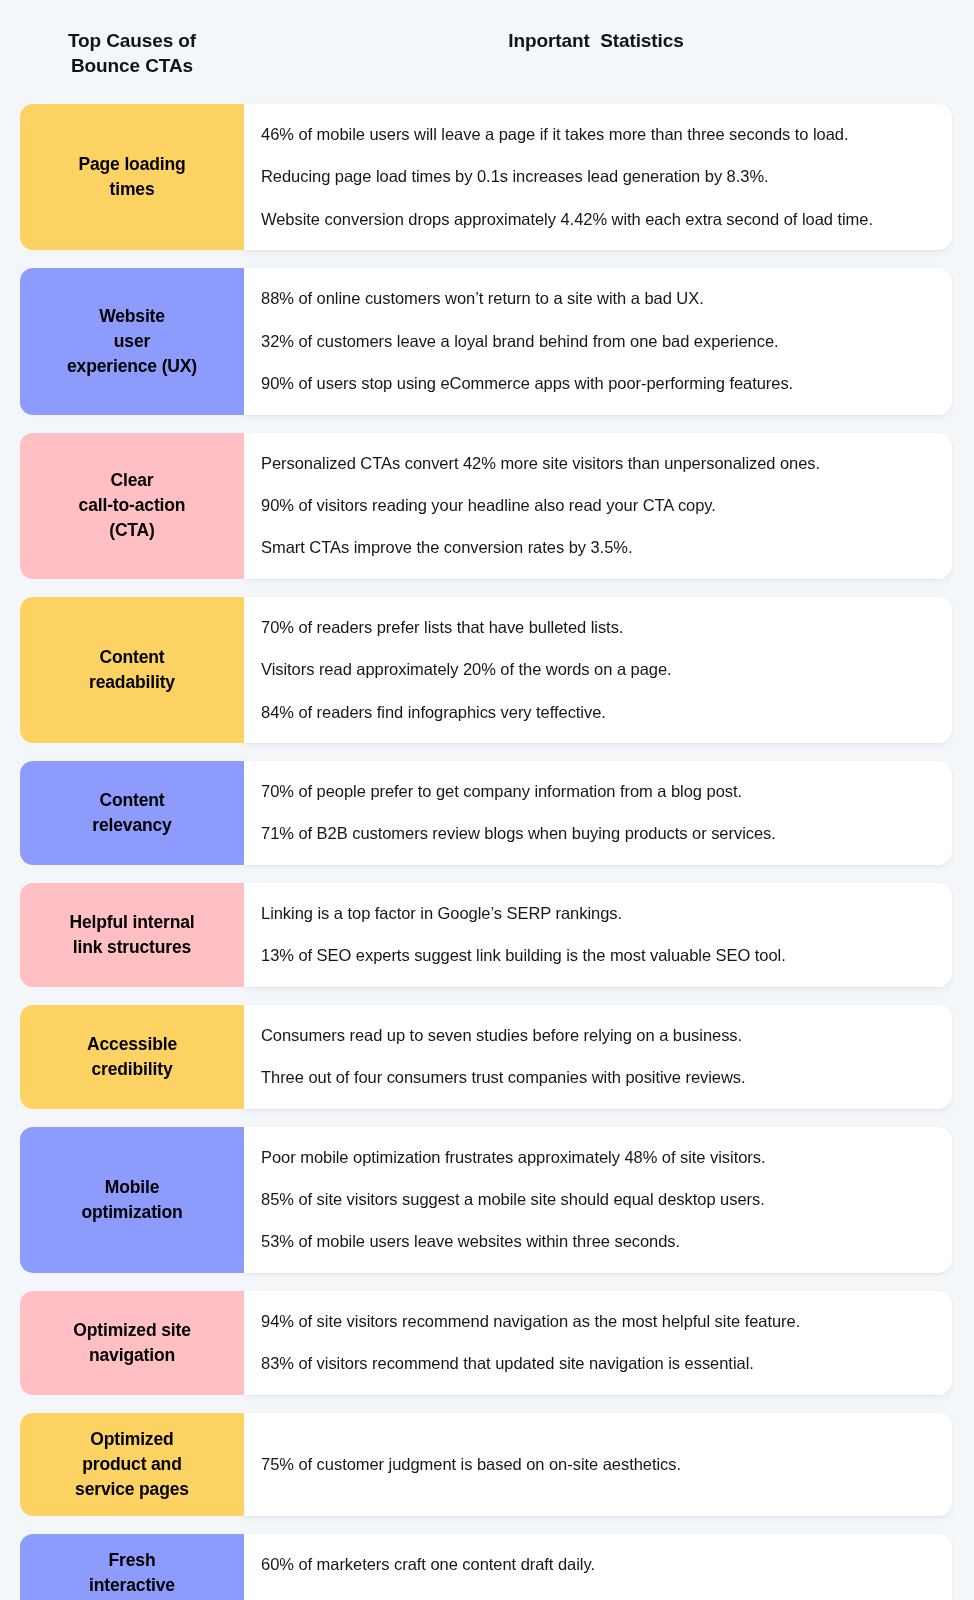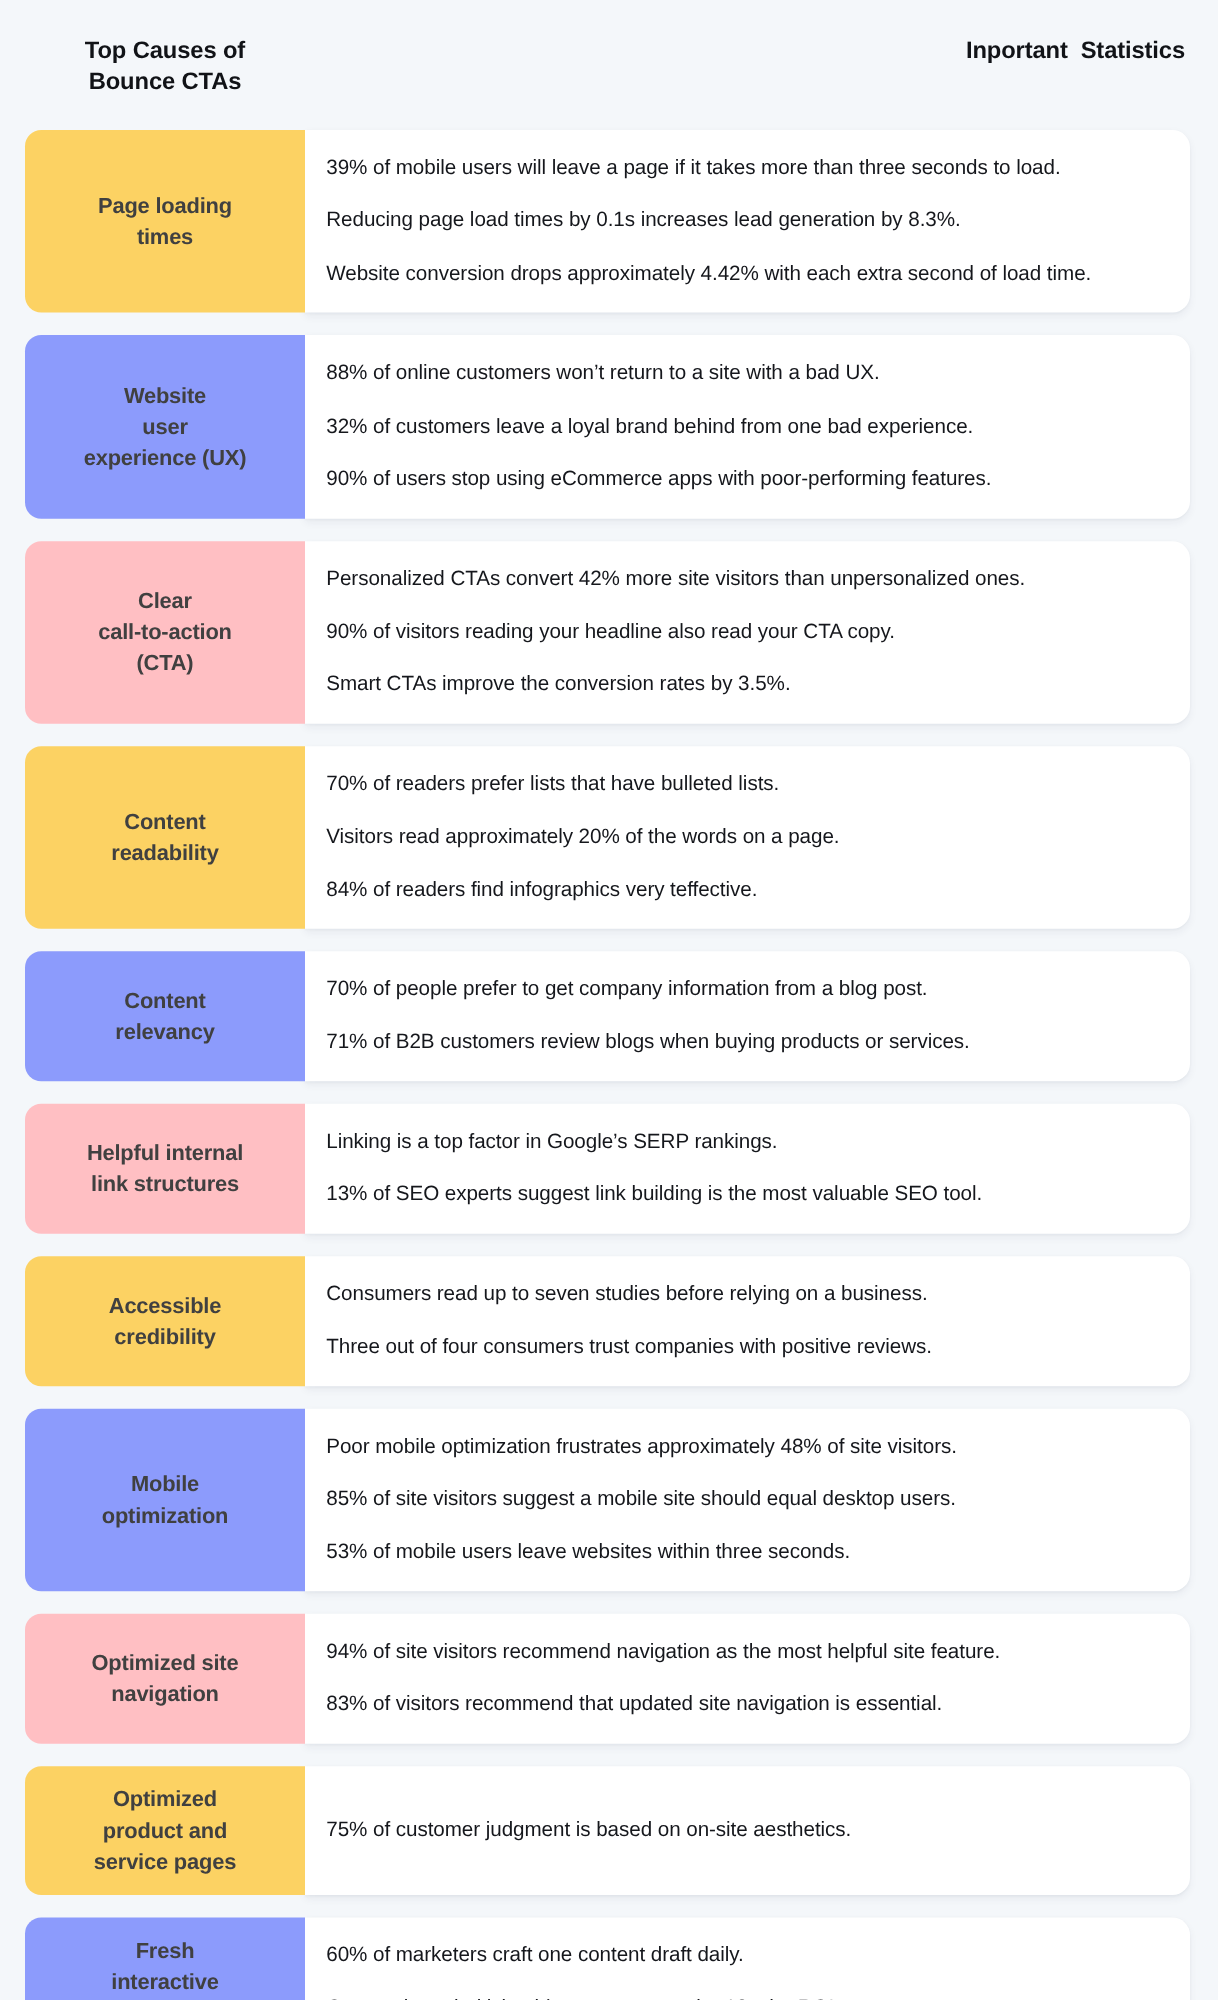--- a/index.html
+++ b/index.html
@@ -38,21 +38,21 @@
     text-align: center;
     font-size: 19px;
     font-weight: 700;
     line-height: 1.32;
     letter-spacing: -0.1px;
     color: #111317;
   }
 
   .header-cell-stats {
     flex: 1;
-    text-align: right;
+    text-align: center;
     padding-right: 22px;
     font-size: 19px;
     font-weight: 700;
     line-height: 1.32;
     letter-spacing: -0.1px;
     color: #111317;
     white-space: pre;
   }
 
   
@@ -78,21 +78,21 @@
     border-radius: 13px 0 0 13px;
     display: flex;
     align-items: center;
     justify-content: center;
     padding: 14px 10px;
     text-align: center;
     font-size: 17.5px;
     font-weight: 700;
     line-height: 1.43;
     letter-spacing: -0.15px;
-    color: #404040;
+    color: #000000;
   }
 
   .chip.yellow { background: #fcd263; }
   .chip.blue   { background: #8c9bfc; }
   .chip.pink   { background: #ffbfc3; }
 
   .card {
     position: relative;
     z-index: 1;
     flex: 1 1 auto;
@@ -129,21 +129,21 @@
 
   <div class="rows">
       <div class="row">
         <div class="chip yellow">
           <div>
             <div>Page loading</div>
             <div>times</div>
           </div>
         </div>
         <div class="card">
-          <div class="stat">39% of mobile users will leave a page if it takes more than three seconds to load.</div>
+          <div class="stat">46% of mobile users will leave a page if it takes more than three seconds to load.</div>
           <div class="stat">Reducing page load times by 0.1s increases lead generation by 8.3%.</div>
           <div class="stat">Website conversion drops approximately 4.42% with each extra second of load time.</div>
         </div>
       </div>
       <div class="row">
         <div class="chip blue">
           <div>
             <div>Website</div>
             <div>user</div>
             <div>experience (UX)</div>

